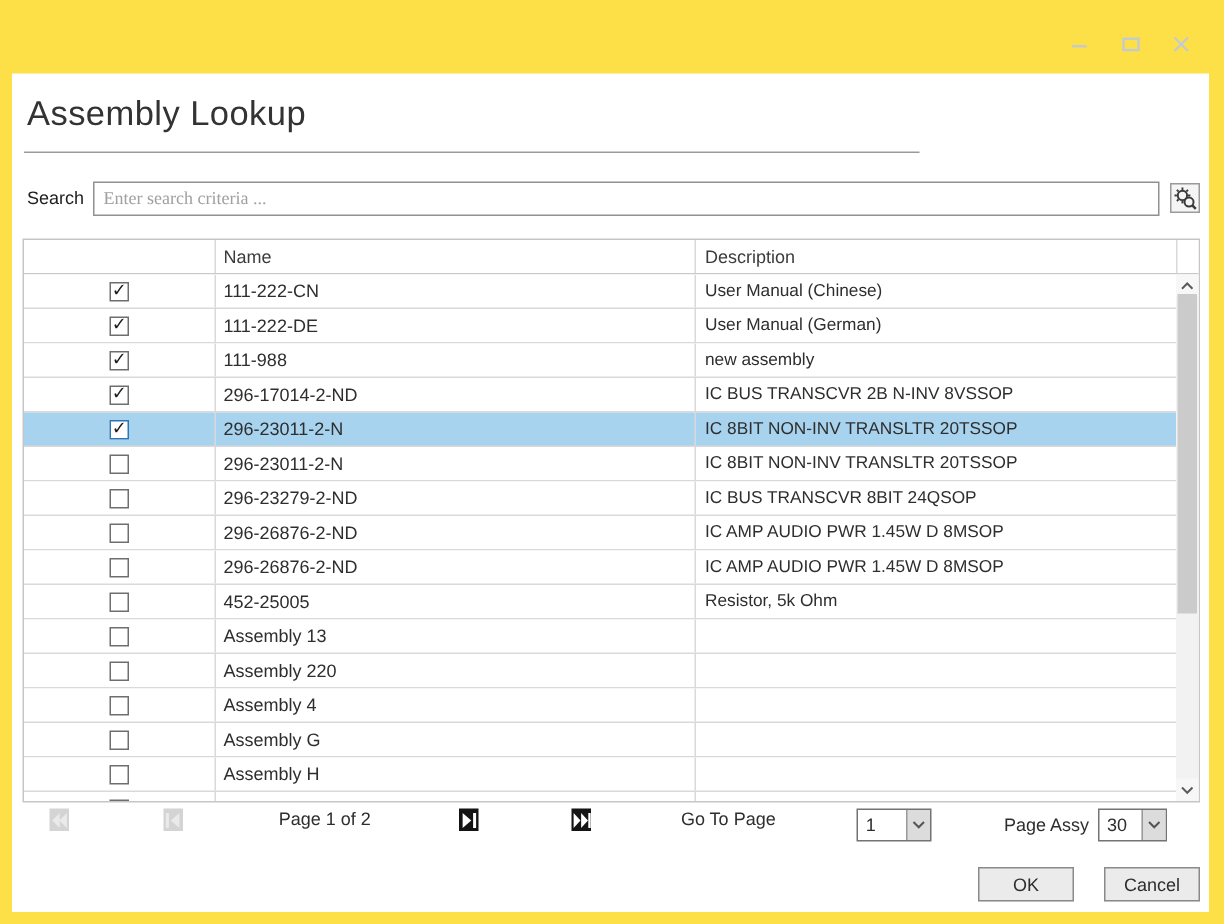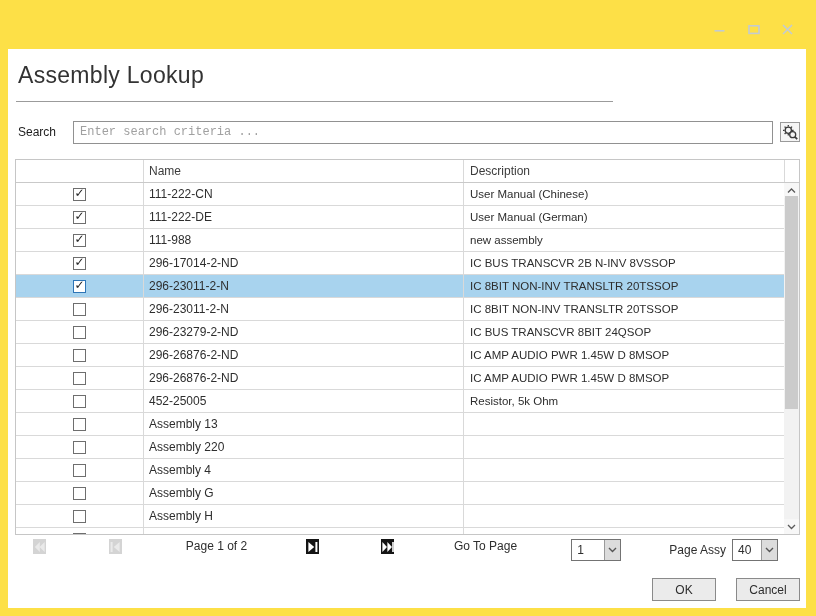--- a/index.html
+++ b/index.html
@@ -13,22 +13,22 @@
   .win-controls { position:absolute; top:23px; right:22px; display:flex; gap:21px; align-items:center; }
   .win-btn { width:13px; height:13px; display:flex; align-items:center; justify-content:center; cursor:pointer; background:transparent; border:none; padding:0; }
 
   
   .dialog { position:absolute; left:8px; right:10px; top:49px; bottom:8px; background:#ffffff; }
   .dialog-title { position:absolute; left:10px; top:13px; font-size:23px; font-weight:300; color:#333333; letter-spacing:0.3px; }
   .title-rule { position:absolute; left:8px; top:52px; width:597px; height:1px; background:#9b9b9b; }
 
   
   .search-row { position:absolute; left:10px; top:71px; right:6px; height:24px; display:flex; align-items:center; }
-  .search-label { font-size:12px; color:#1d1d1d; margin-right:17px; white-space:nowrap; }
-  .search-input { flex:1; height:23px; border:1px solid #919191; padding:0 6px; font-size:12px; color:#333; outline:none; font-family:Liberation Mono, monospace; }
+  .search-label { font-size:12px; color:#1d1d1d; margin-right:6px; white-space:nowrap; }
+  .search-input { flex:1; height:23px; border:1px solid #919191; padding:0 6px; font-size:12px; color:#333; outline:none; font-family:Liberation Serif, serif; }
   .search-input::placeholder { color:#a0a0a0; }
   .search-gear-btn { width:20px; height:20px; margin-left:7px; border:1px solid #9a9a9a; background:#f5f5f5; display:flex; align-items:center; justify-content:center; padding:0; cursor:pointer; }
 
   
   .table { position:absolute; left:7px; top:110px; width:785px; border:1px solid #c6c6c6; background:#fff; }
   .thead { display:flex; height:23px; border-bottom:1px solid #c9c9c9; background:#fff; }
   .th { font-size:12px; color:#3c3c3c; display:flex; align-items:center; }
   .th-cb   { width:128px; border-right:1px solid #d9d9d9; }
   .th-name { width:320px; border-right:1px solid #d9d9d9; padding-left:5px; }
   .th-desc { flex:1; padding-left:6px; }
@@ -352,21 +352,21 @@
         <span class="dd-btn">
           <svg width="9" height="6" viewBox="0 0 9 6">
               <path d="M1 1 L4.5 4.5 L8 1" fill="none" stroke="#555" stroke-width="1.4"></path>
             </svg>
         </span>
       </div>
 
       <div class="pager-right">
         <span class="pg-size-label">Page Assy</span>
         <div class="dropdown dd-size">
-          <span class="dd-value">40</span>
+          <span class="dd-value">30</span>
           <span class="dd-btn">
             <svg width="9" height="6" viewBox="0 0 9 6">
                 <path d="M1 1 L4.5 4.5 L8 1" fill="none" stroke="#555" stroke-width="1.4"></path>
               </svg>
           </span>
         </div>
       </div>
     </div>
 
     <button class="dlg-btn btn-ok">OK</button>

